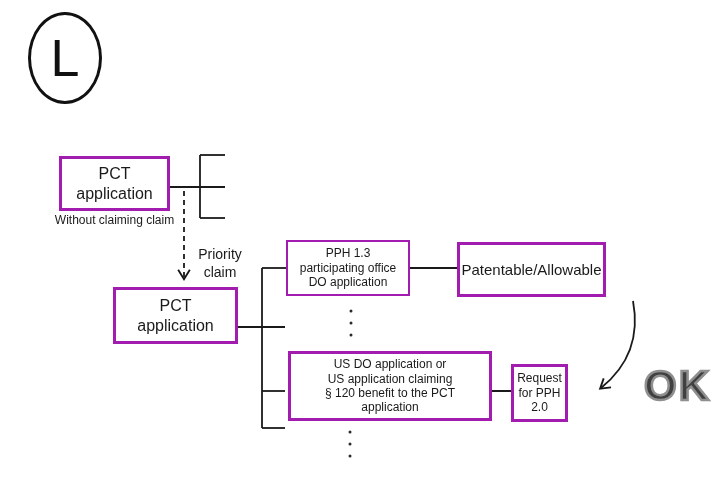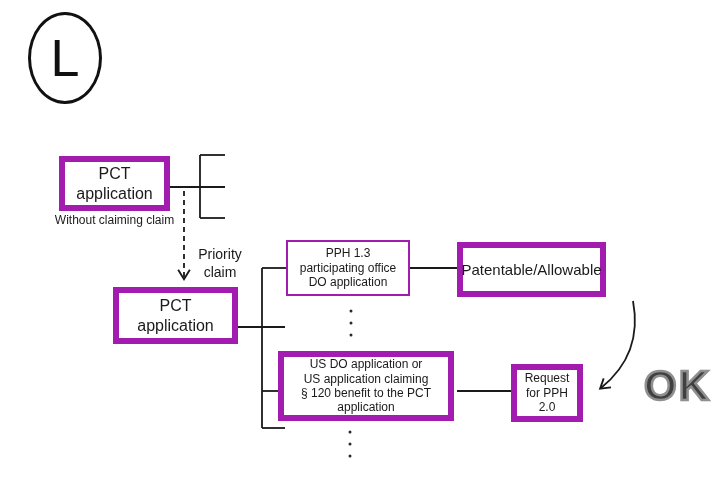--- a/index.html
+++ b/index.html
@@ -13,30 +13,30 @@
     left:28px;top:12px;width:74px;height:92px;border:3px solid #111;
     border-radius:50%;display:flex;align-items:center;justify-content:center;
     font-size:52px;font-weight:400;color:#111;box-sizing:border-box;
   }
   
   .title-wrap{left:158px;top:27px;width:320px;text-align:center;line-height:1.25;}
   .title-case{font-style:italic;font-size:16px;}
   .title-route{font-size:16px;}
   
   .box{
-    position:absolute;border:6px solid #a21caf;background:#fff;
+    position:absolute;border:3px solid #a21caf;background:#fff;
     display:flex;align-items:center;justify-content:center;box-sizing:border-box;
   }
   .node-label{white-space:pre-line;text-align:center;line-height:1.2;}
   .pos-pct1{left:59px;top:156px;width:111px;height:55px;font-size:16px;}
   .pos-pct2{left:113px;top:287px;width:125px;height:57px;font-size:16px;}
   .pos-pph{left:286px;top:240px;width:124px;height:56px;font-size:12px;border-width:2px;}
   .pos-pat{left:457px;top:242px;width:149px;height:55px;font-size:15px;}
-  .pos-usdo{left:278px;top:351px;width:176px;height:70px;font-size:12px;}
-  .pos-req{left:511px;top:364px;width:72px;height:58px;font-size:12px;}
+  .pos-usdo{left:288px;top:351px;width:204px;height:70px;font-size:12px;}
+  .pos-req{left:511px;top:364px;width:57px;height:58px;font-size:12px;}
   
   .caption-without{left:47px;top:213px;width:135px;text-align:center;font-size:12px;}
   .label-priority{left:188px;top:245px;width:64px;text-align:center;font-size:14px;
     line-height:1.3;white-space:pre-line;}
   .ok-text{
     left:644px;top:360px;width:96px;height:52px;font-size:42px;font-weight:bold;
     color:#404040;letter-spacing:2px;line-height:52px;
     -webkit-text-stroke:2.5px #8f8f8f;
   }
   svg.wires{position:absolute;left:0;top:0;}

